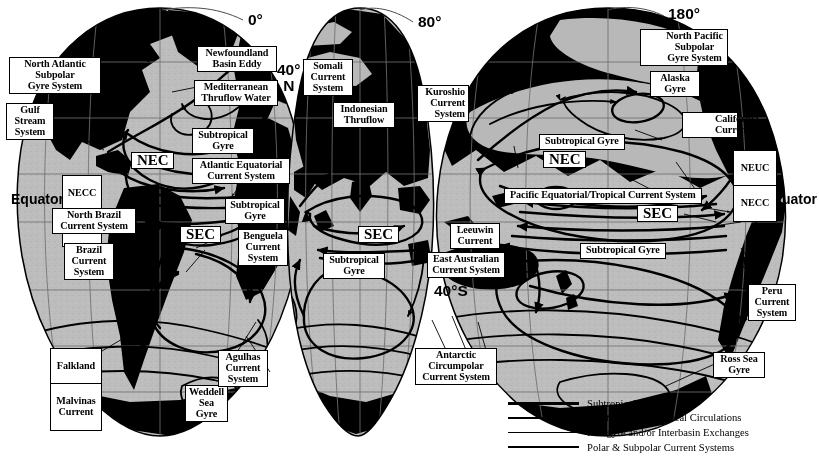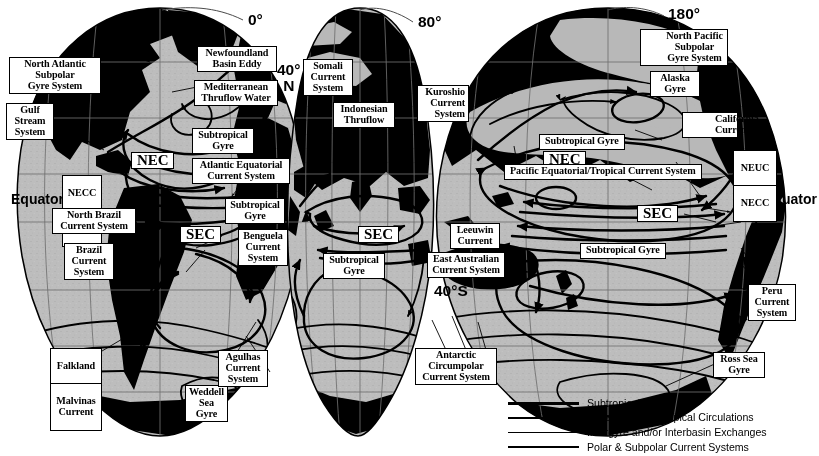--- a/index.html
+++ b/index.html
@@ -95,21 +95,21 @@
     height: 14px;
   }
   .leg-swatch i {
     position: absolute;
     left: 0; right: 0;
     top: 50%;
     background: #000;
     display: block;
   }
   .leg-text {
-    font-family: Liberation Sans, sans-serif;
+    font-family: Liberation Serif, serif;
     font-size: 10.6px;
     line-height: 11px;
     color: #000;
     padding-left: 8px;
     white-space: nowrap;
   }
 </style>
 </head>
 <body>
 
@@ -544,21 +544,21 @@
   <div class="lbl" style="left:650px; top:71px; width:50px;">Alaska
 Gyre</div>
 
   <div class="lbl" style="left:682px; top:112px; width:56px;padding-left:32px;">California
 Current</div>
 
   <div class="lbl wide" style="left:539px; top:134px;">Subtropical Gyre</div>
 
   <div class="lbl big" style="left:543px; top:151px;">NEC</div>
 
-  <div class="lbl wide" style="left:504px; top:164px;">Pacific Equatorial/Tropical Current System</div>
+  <div class="lbl wide" style="left:504px; top:188px;">Pacific Equatorial/Tropical Current System</div>
 
   <div class="lbl" style="left:733px; top:150px; width:44px;">
     <span class="ln">NEUC</span>
     <span class="divline"></span>
     <span class="ln">NECC</span>
   </div>
 
   <div class="lbl big" style="left:637px; top:205px;">SEC</div>
 
   <div class="lbl wide" style="left:580px; top:243px;">Subtropical Gyre</div>

